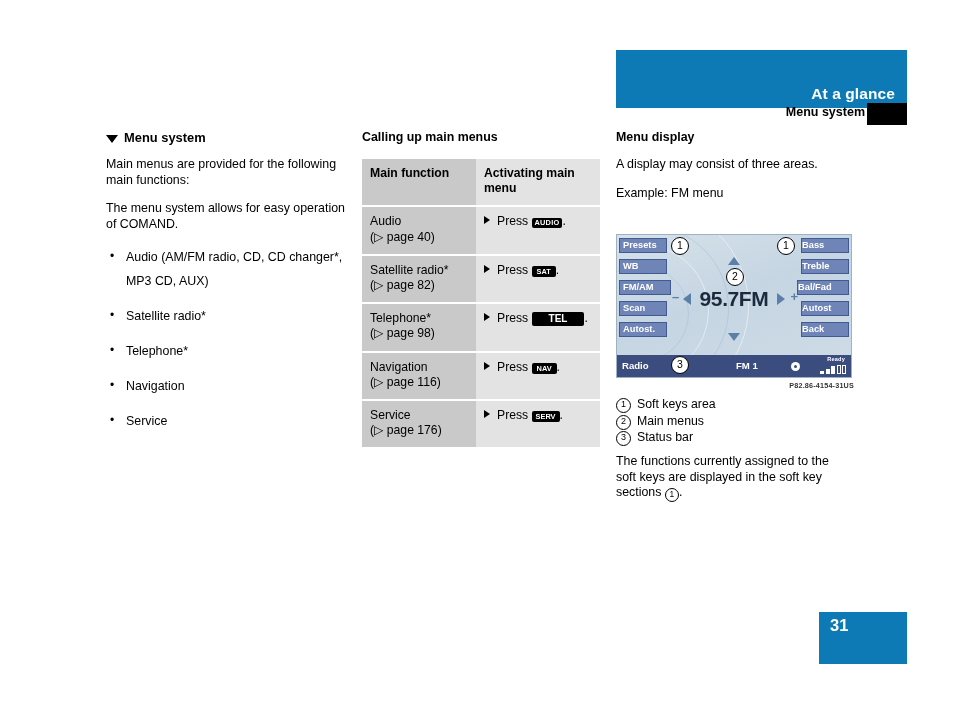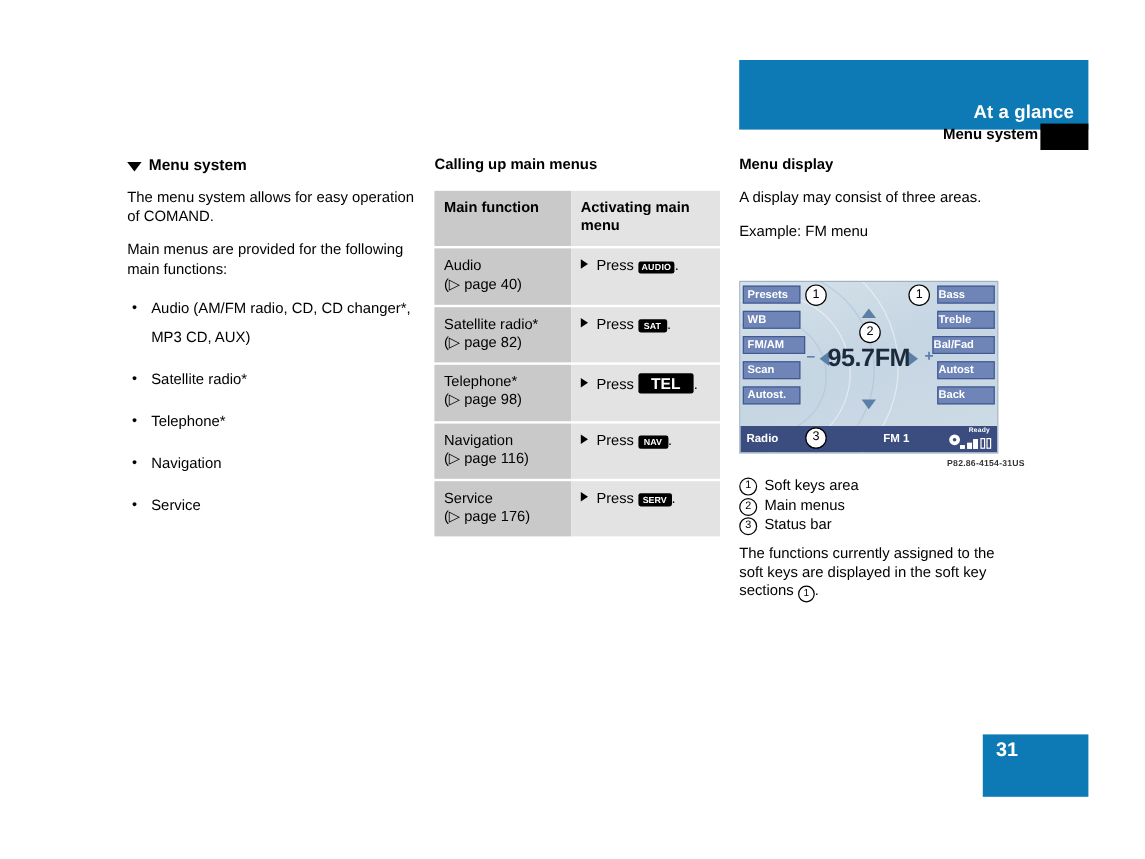--- a/index.html
+++ b/index.html
@@ -74,27 +74,27 @@
     border-top:4px solid transparent;border-bottom:4px solid transparent;
     border-left:6px solid #000;margin-right:7px;position:relative;top:-1px;
   }
   .key{
     display:inline-block;background:#000;color:#fff;font-weight:bold;
     border-radius:2px;padding:1px 3px 1px 3px;line-height:1;
     vertical-align:baseline;position:relative;top:0px;
   }
   .key.k-audio{font-size:7.4px;letter-spacing:.2px;}
   .key.k-sat{font-size:7.4px;padding:2px 5px;}
-  .key.k-tel{font-size:13px;padding:2px 11px;}
+  .key.k-tel{font-size:10px;padding:2px 17px;}
   .key.k-nav{font-size:7.4px;padding:2px 5px;text-align:right;}
   .key.k-serv{font-size:7.4px;padding:2px 4px;}
 
   
   .display{
-    position:absolute;left:616px;top:234px;width:216px;height:144px;
+    position:absolute;left:616px;top:234px;width:236px;height:144px;
     background:linear-gradient(160deg,#d6e2ea 0%,#c5d5e2 45%,#cfdce6 100%);
     border:1px solid #9fb2c2;box-sizing:border-box;overflow:hidden;
   }
   .ripple{position:absolute;border-radius:50%;border:1px solid rgba(255,255,255,.5);}
   .r1{left:-70px;top:-30px;width:200px;height:200px;}
   .r2{left:-55px;top:-10px;width:165px;height:165px;border-color:rgba(160,185,205,.45);}
   .r3{left:-40px;top:10px;width:130px;height:130px;}
   .r4{left:-25px;top:30px;width:95px;height:95px;border-color:rgba(160,185,205,.4);}
 
   .sk{
@@ -197,22 +197,22 @@
   <div class="hdr-sub">
     <div class="hdr-sub-text">Menu system</div>
     <div class="hdr-black"></div>
   </div>
 
   <div class="col col-left">
     <h2 class="sec">
       <span class="tri-down"></span>
       <span>Menu system</span>
     </h2>
+    <p class="body">Main menus are provided for the following main functions:</p>
     <p class="body">The menu system allows for easy operation of COMAND.</p>
-    <p class="body">Main menus are provided for the following main functions:</p>
     <ul class="bullets">
       <li>Audio (AM/FM radio, CD, CD changer*, MP3 CD, AUX)</li>
       <li>Satellite radio*</li>
       <li>Telephone*</li>
       <li>Navigation</li>
       <li>Service</li>
     </ul>
   </div>
 
   <div class="col col-mid">

